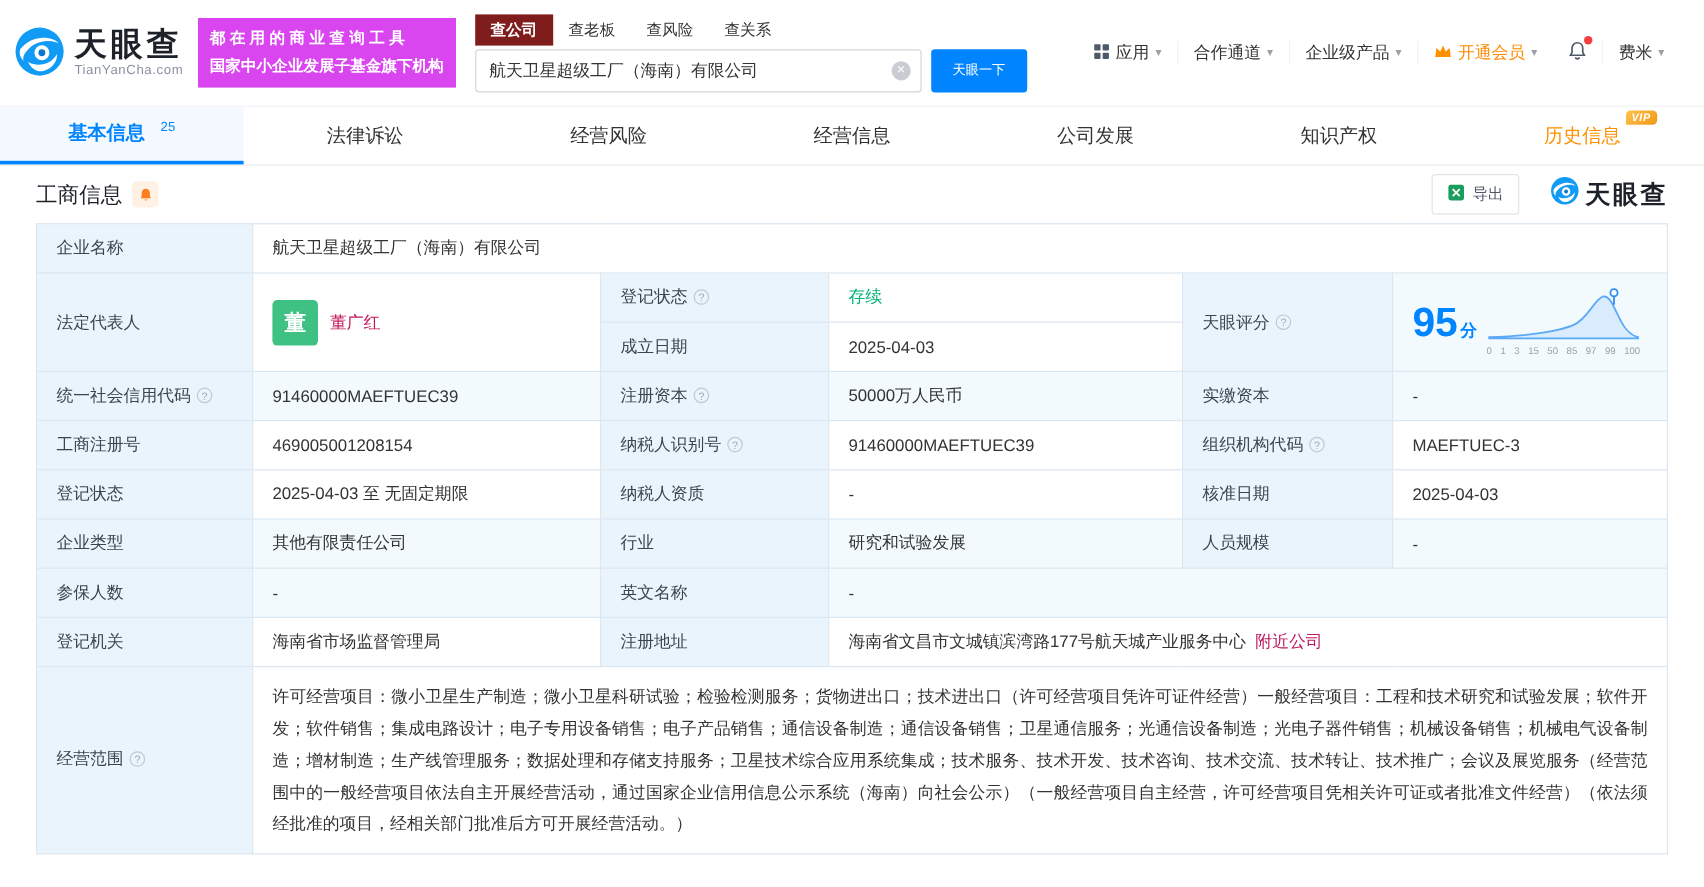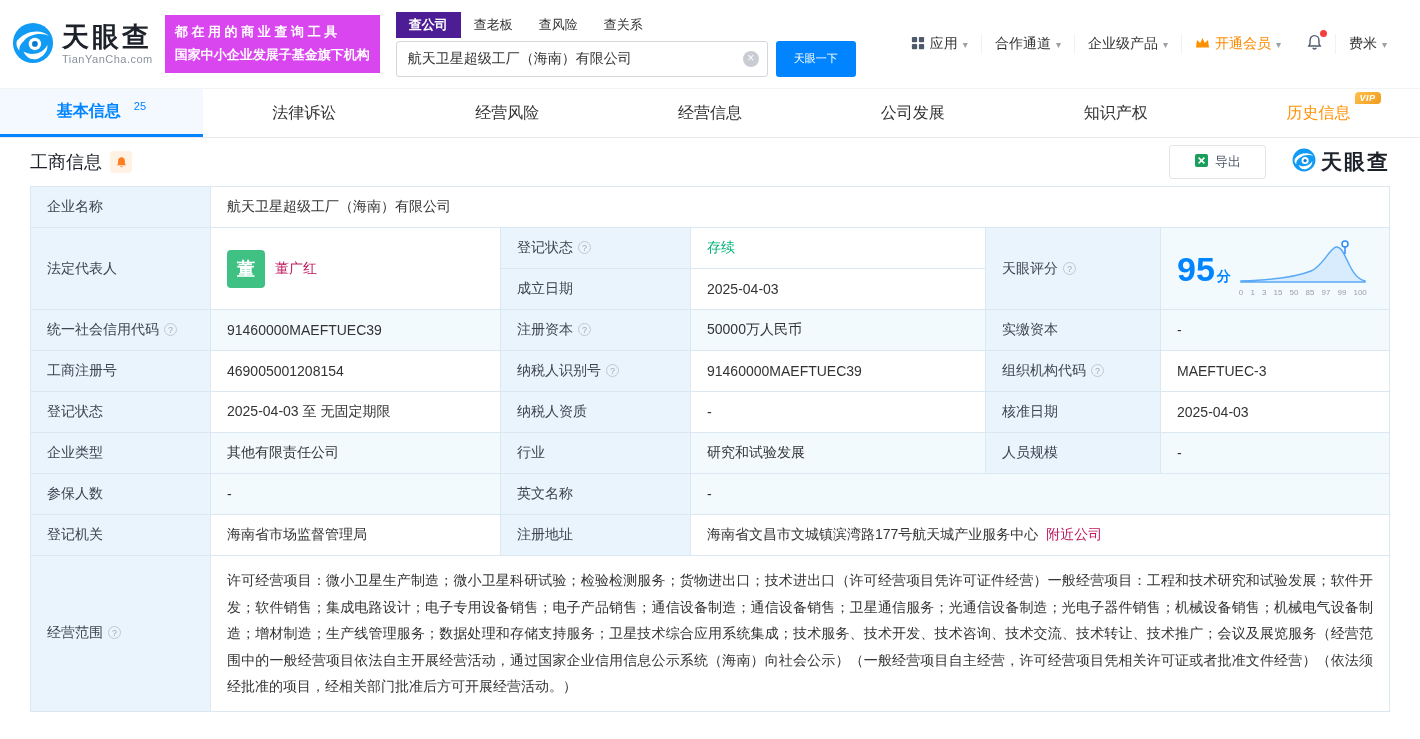--- a/index.html
+++ b/index.html
@@ -14,21 +14,21 @@
   
   .top { display:flex; align-items:center; height:88px; padding:0 20px 0 12px; background:#fff; }
   .logo { display:flex; align-items:center; gap:8px; cursor:pointer; }
   .logo-cn { font-size:27px; font-weight:bold; color:#1d2129; letter-spacing:3px; line-height:1.1; }
   .logo-en { font-size:11px; color:#8a919f; letter-spacing:.5px; }
   .slogan { background:#d946ef; color:#fff; font-size:13px; font-weight:bold;
             padding:6px 10px; line-height:1.75; margin-left:12px; white-space:nowrap; }
   .search-wrap { margin-left:16px; }
   .stabs { display:flex; }
   .stab { font-size:13px; padding:4px 13px; color:#333; cursor:pointer; }
-  .stab.active { background:#4c1d95; color:#fff; font-weight:bold; }
+  .stab.active { background:#7f1d1d; color:#fff; font-weight:bold; }
   .sline { display:flex; align-items:center; margin-top:3px; }
   .sbox { position:relative; }
   .sinput { width:372px; height:36px; border:1px solid #d4d7dc; border-radius:3px;
             padding:0 34px 0 11px; font-size:14px; color:#333; outline:none;
             font-family:"Liberation Sans","DejaVu Sans",sans-serif; }
   .clear-btn { position:absolute; right:9px; top:10px; width:16px; height:16px; border-radius:50%;
                background:#c9ccd2; color:#fff; font-size:12px; line-height:15px; text-align:center; cursor:pointer; }
   .go-btn { margin-left:8px; width:80px; height:36px; background:#0084ff; color:#fff;
             border:none; border-radius:3px; font-size:11px; cursor:pointer;
             font-family:"Liberation Sans","DejaVu Sans",sans-serif; }
@@ -53,21 +53,21 @@
                color:#fff; font-size:9px; font-weight:bold; font-style:italic; padding:1px 5px;
                border-radius:4px 4px 4px 0; letter-spacing:.5px; }
 
   
   .sechead { display:flex; align-items:center; height:48px; padding:0 30px; }
   .sectitle { font-size:18px; font-weight:normal; color:#1d2129; }
   .alert-chip { width:22px; height:22px; margin-left:8px; background:#fff1e3; border-radius:4px;
                 display:flex; align-items:center; justify-content:center; cursor:pointer; }
   .sec-right { margin-left:auto; display:flex; align-items:center; }
   .export-btn { display:flex; align-items:center; gap:6px; border:1px solid #e2e4e8; border-radius:3px;
-                background:#fff; padding:7px 24px; font-size:13px; color:#4e5969; cursor:pointer;
+                background:#fff; padding:7px 12px; font-size:13px; color:#4e5969; cursor:pointer;
                 font-family:"Liberation Sans","DejaVu Sans",sans-serif; }
   .brand2 { display:flex; align-items:center; gap:5px; margin-left:26px; font-size:21px;
             font-weight:bold; color:#1d2129; letter-spacing:2px; }
 
   
   .info-table { width:1360px; margin:0 30px 16px; border-collapse:collapse; table-layout:fixed; }
   .info-table td { border:1px solid #dbe7f1; padding:11px 16px; font-size:14px; color:#333;
                    word-break:break-all; vertical-align:middle; background:#fff; }
   .info-table td.lbl { background:#e9f4fd; color:#3d4450; }
   .info-table td.tint { background:#f3fafe; }

